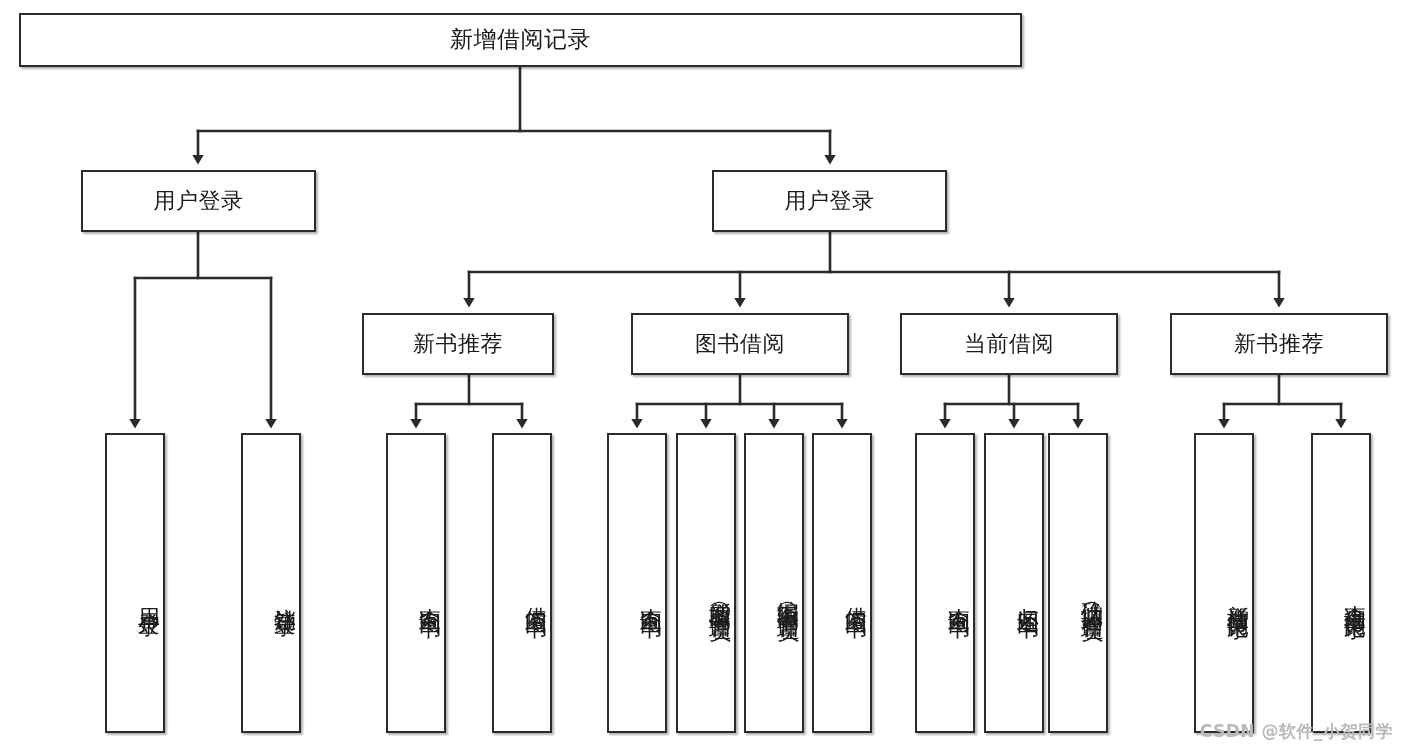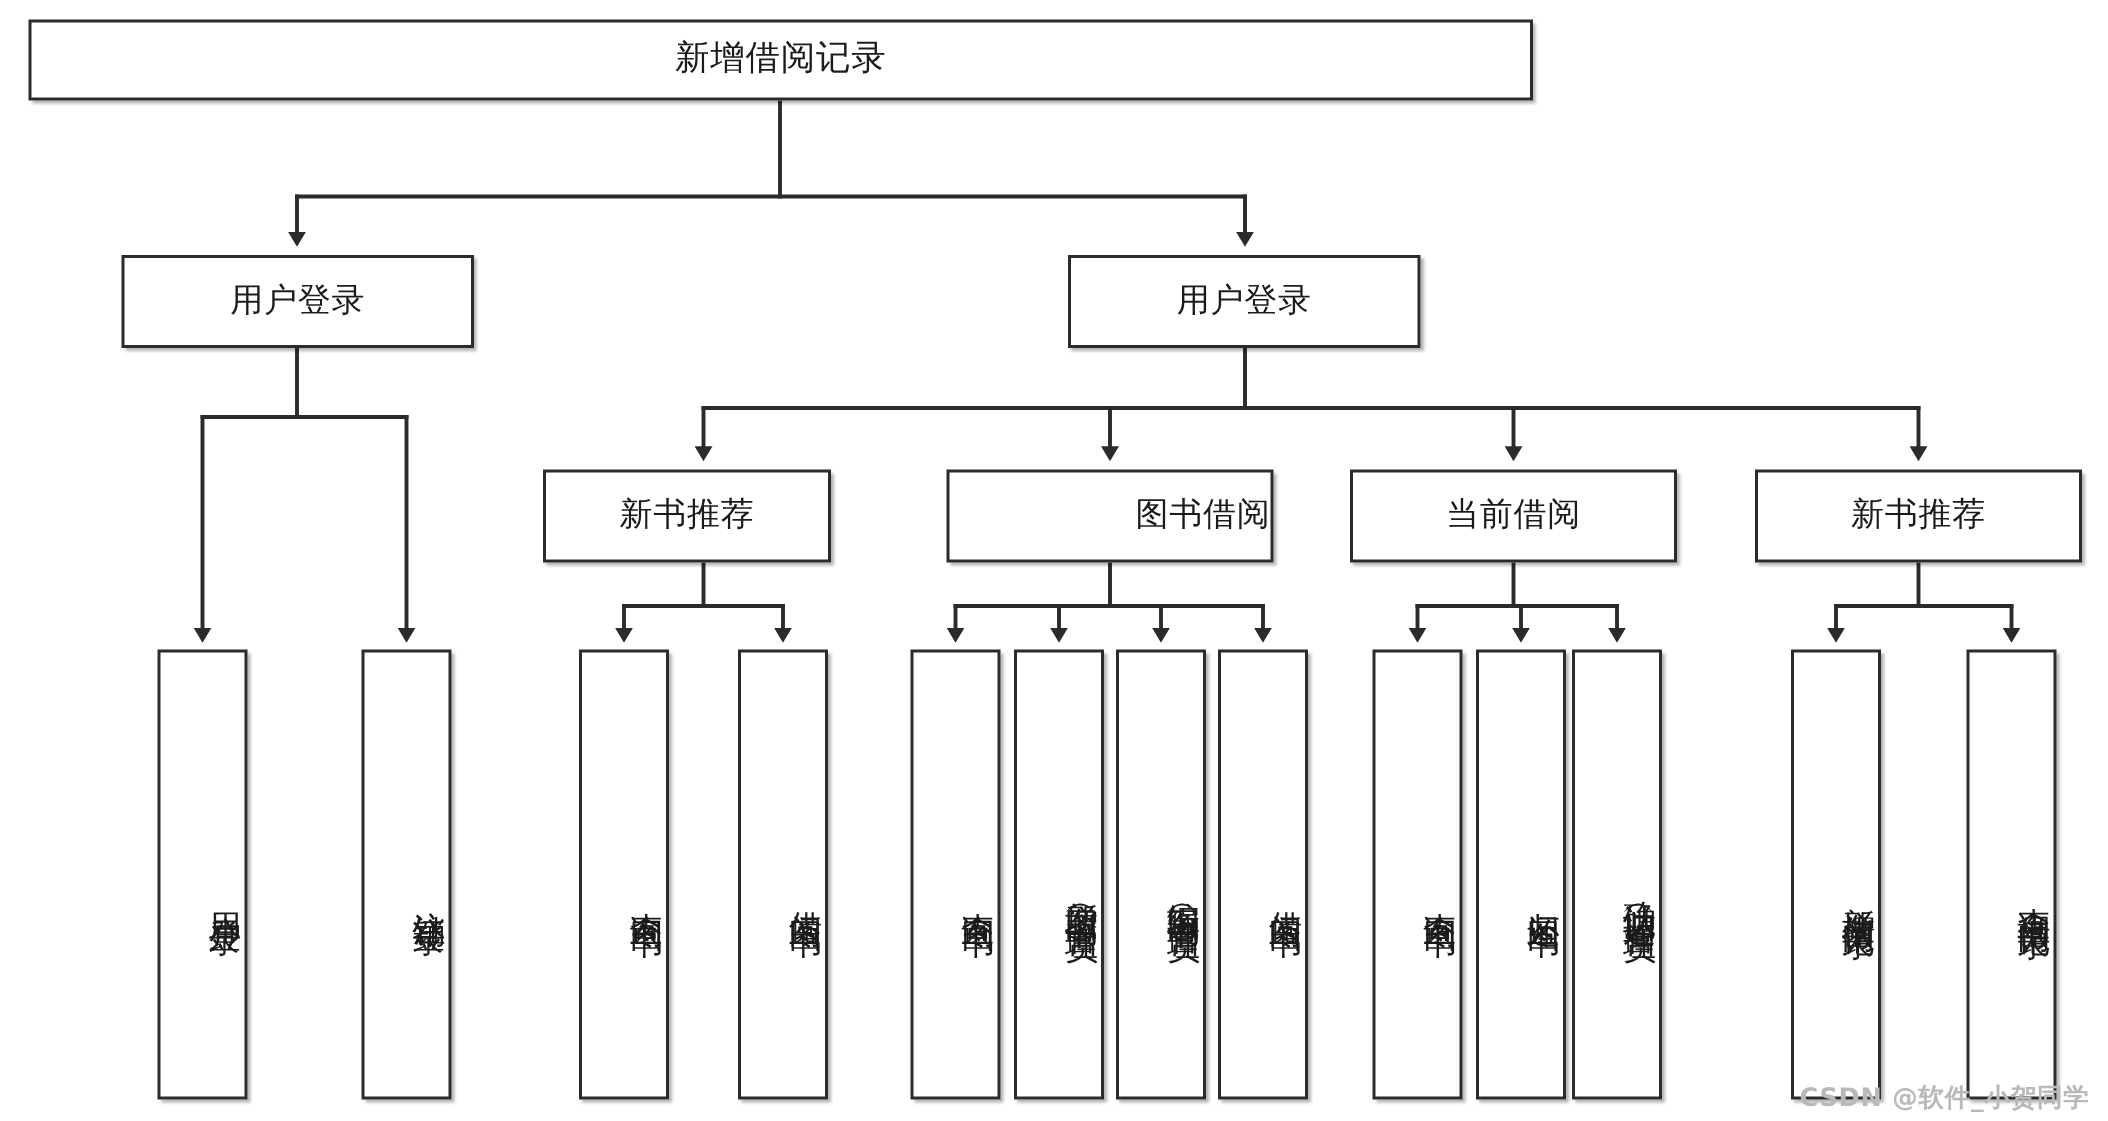--- a/index.html
+++ b/index.html
@@ -136,21 +136,21 @@
   <div class="node horizontal" style="left:81px; top:170px; width:235px; height:62px;">
     <span class="node-text">用户登录</span>
   </div>
   <div class="node horizontal" style="left:712px; top:170px; width:235px; height:62px;">
     <span class="node-text">用户登录</span>
   </div>
 
   <div class="node horizontal" style="left:362px; top:313px; width:192px; height:62px;">
     <span class="node-text">新书推荐</span>
   </div>
-  <div class="node horizontal" style="left:631px; top:313px; width:218px; height:62px;justify-content:flex-end;">
+  <div class="node horizontal" style="left:631px; top:313px; width:218px; height:62px;">
     <span class="node-text">图书借阅</span>
   </div>
   <div class="node horizontal" style="left:900px; top:313px; width:218px; height:62px;">
     <span class="node-text">当前借阅</span>
   </div>
   <div class="node horizontal" style="left:1170px; top:313px; width:218px; height:62px;">
     <span class="node-text">新书推荐</span>
   </div>
 
   <div class="node vertical" style="left:105px; top:433px; width:60px; height:300px;">

